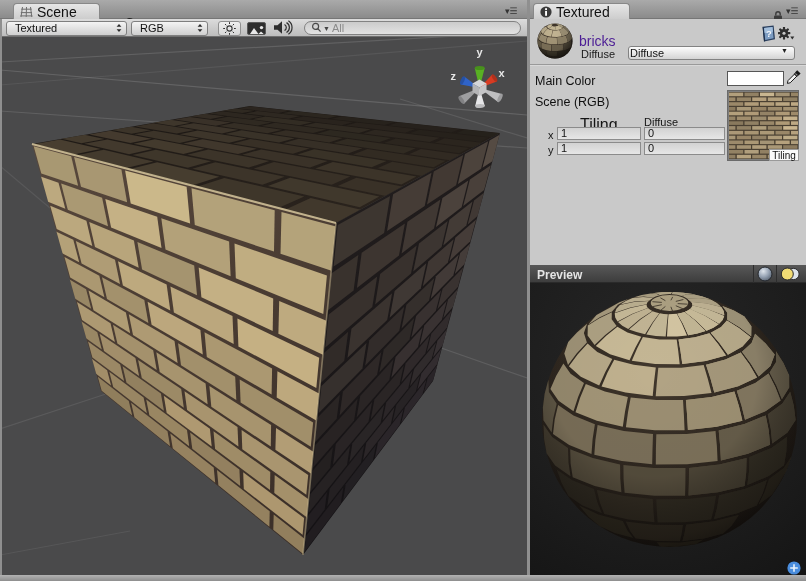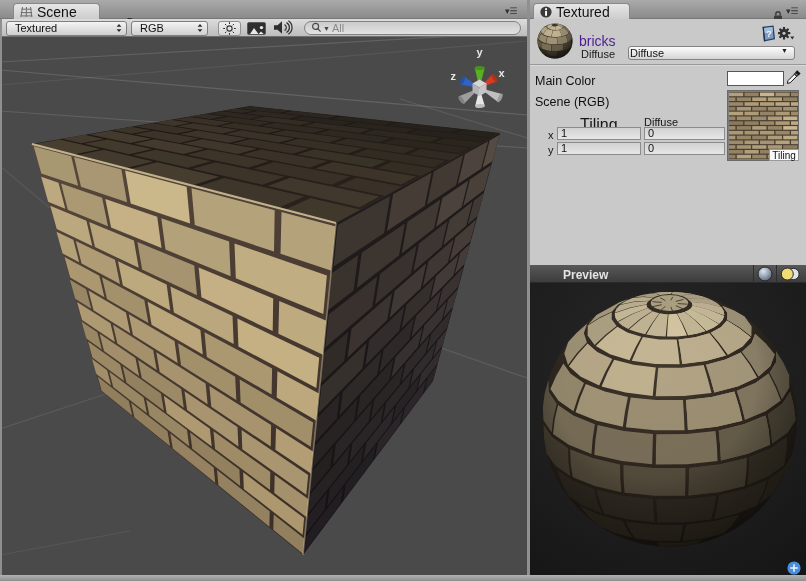--- a/index.html
+++ b/index.html
@@ -561,21 +561,21 @@
     <div class="abs" style="left:769px;top:149px;width:30px;height:12px;background:#fafafa;border:1px solid #9a9a9a;font-size:10px;color:#111;text-align:center;line-height:11px">Tiling</div>
     <div class="abs" style="left:580px;top:116px;font-size:16px;color:#141414">Tiling</div>
     <div class="abs" style="left:644px;top:116px;font-size:11px;color:#141414">Diffuse</div>
     <div class="abs" style="left:548px;top:129px;font-size:11px;color:#141414">x</div>
     <div class="abs" style="left:557px;top:127px;width:84px;height:13px;background:linear-gradient(#d2d2d2,#e6e6e6);border:1px solid #8b8b8b;font-size:11px;color:#141414;padding:0 0 0 3px;line-height:11px">1</div>
     <div class="abs" style="left:644px;top:127px;width:81px;height:13px;background:linear-gradient(#d2d2d2,#e6e6e6);border:1px solid #8b8b8b;font-size:11px;color:#141414;padding:0 0 0 3px;line-height:11px">0</div>
     <div class="abs" style="left:548px;top:144px;font-size:11px;color:#141414">y</div>
     <div class="abs" style="left:557px;top:142px;width:84px;height:13px;background:linear-gradient(#d2d2d2,#e6e6e6);border:1px solid #8b8b8b;font-size:11px;color:#141414;padding:0 0 0 3px;line-height:11px">1</div>
     <div class="abs" style="left:644px;top:142px;width:81px;height:13px;background:linear-gradient(#d2d2d2,#e6e6e6);border:1px solid #8b8b8b;font-size:11px;color:#141414;padding:0 0 0 3px;line-height:11px">0</div>
     <div class="abs" style="left:530px;top:265px;width:276px;height:18px;background:linear-gradient(#585858,#3d3d3d);border-bottom:1px solid #2a2a2a"></div>
-    <div class="abs" style="left:563px;top:268px;font-size:12px;font-weight:bold;color:#e4e4e4">Preview</div>
+    <div class="abs" style="left:537px;top:268px;font-size:12px;font-weight:bold;color:#e4e4e4">Preview</div>
     <div class="abs" style="left:753px;top:265px;width:1px;height:18px;background:#2e2e2e"></div>
     <div class="abs" style="left:776px;top:265px;width:1px;height:18px;background:#2e2e2e"></div>
     <div class="abs" style="left:757px;top:266px"><svg width="16" height="16" viewBox="0 0 16 16">
 <defs>
           <radialGradient id="ball" cx="0.38" cy="0.3" r="0.75">
             <stop offset="0" stop-color="#dfe5ec"></stop>
             <stop offset="0.55" stop-color="#94a1b2"></stop>
             <stop offset="1" stop-color="#57616f"></stop>
           </radialGradient>
         </defs>

